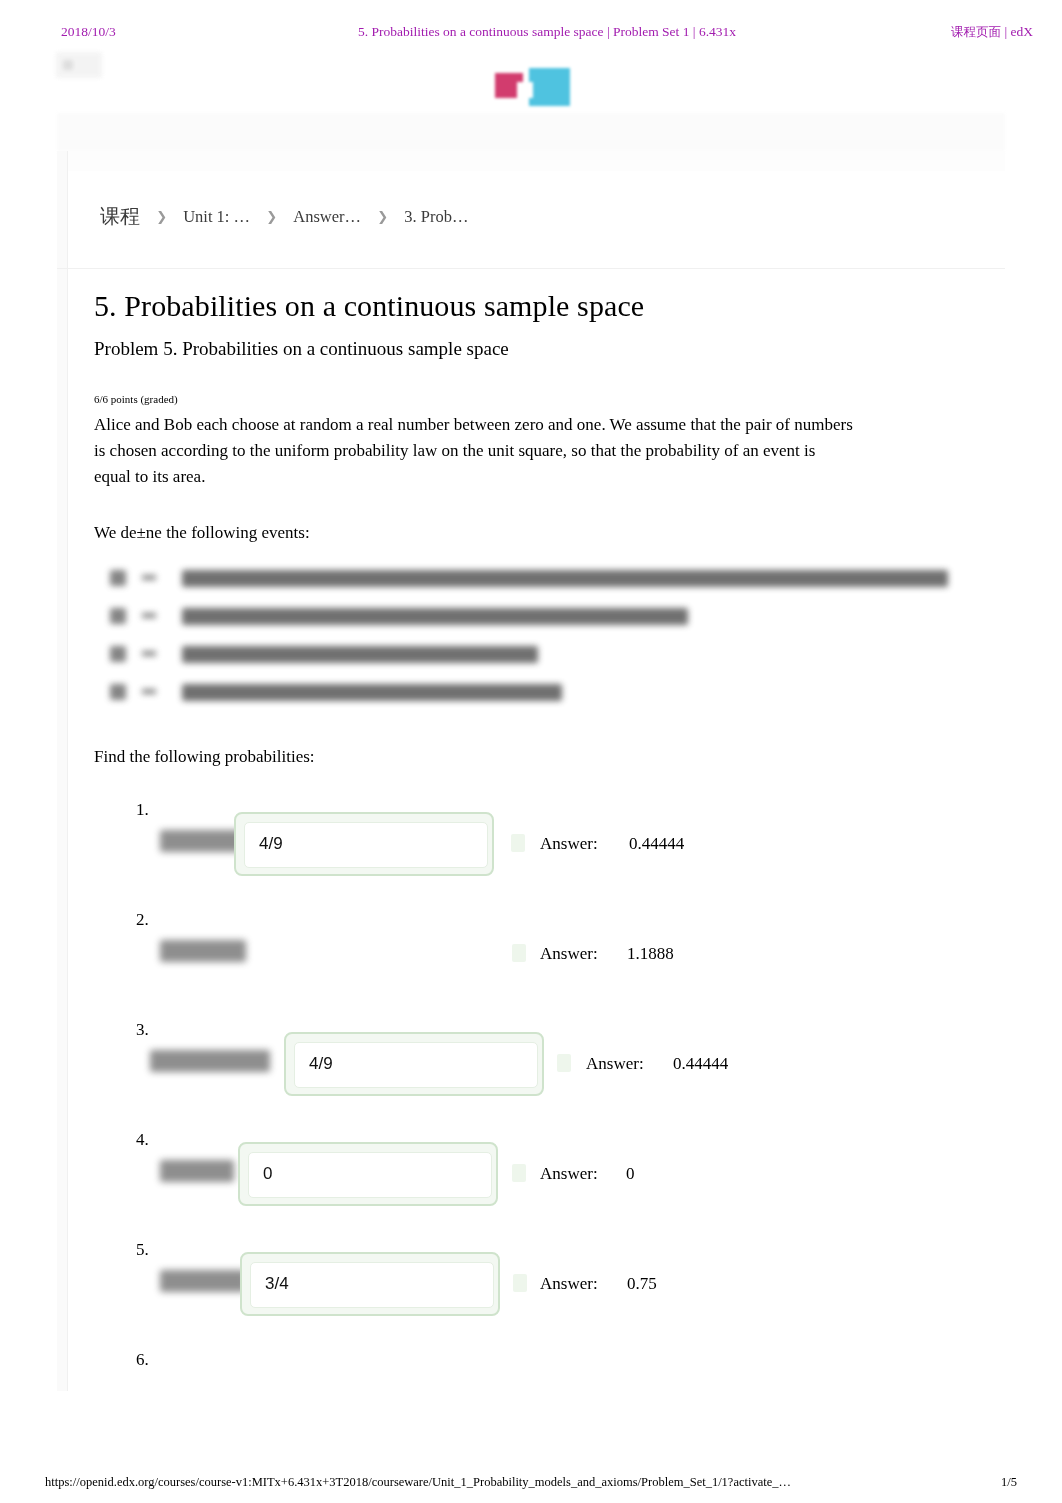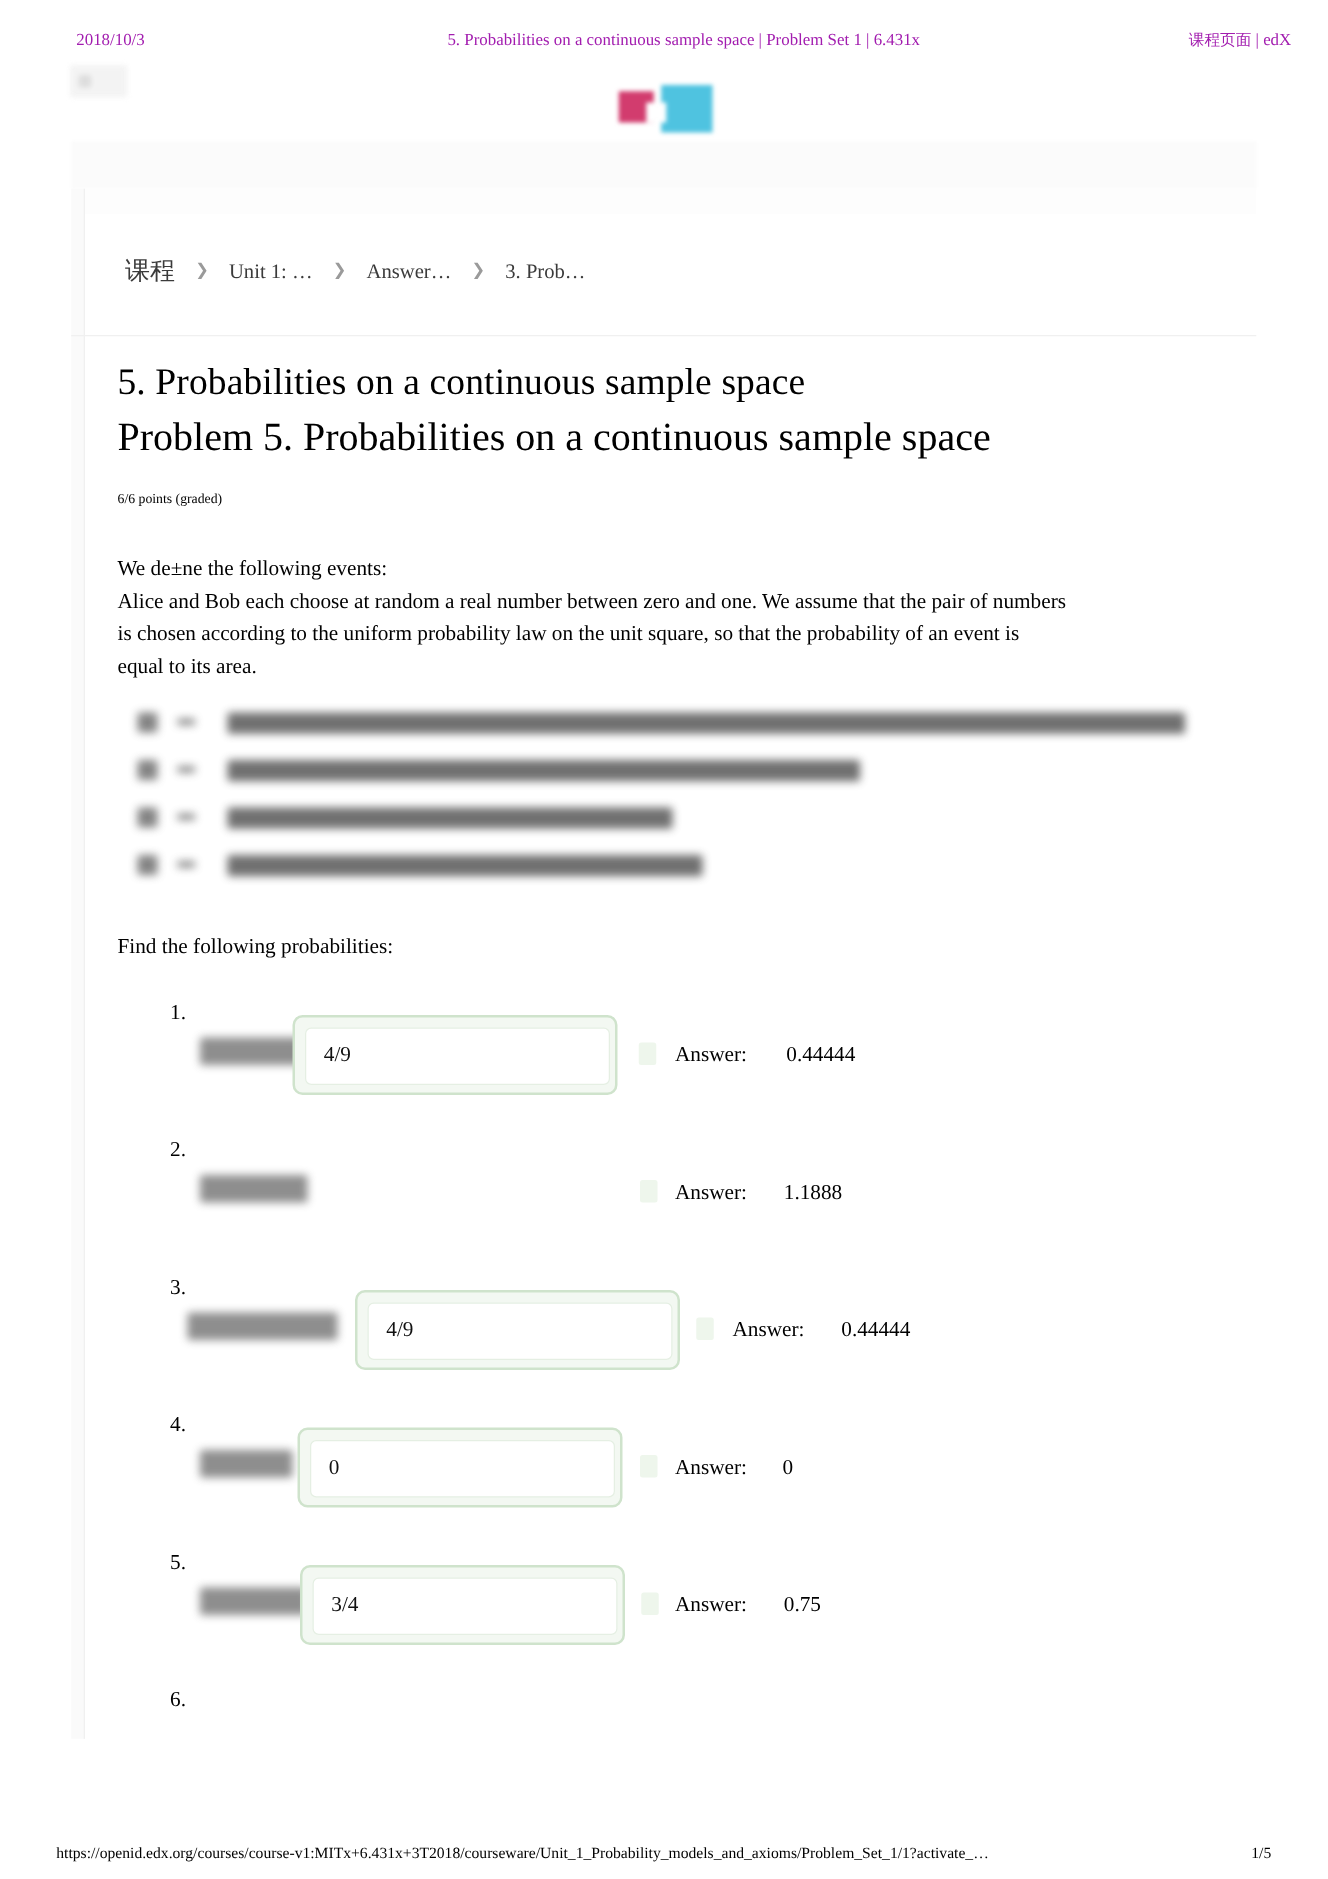--- a/index.html
+++ b/index.html
@@ -183,21 +183,21 @@
   }
   h1.title {
     margin: 0;
     font-size: 30px;
     font-weight: normal;
     line-height: 40px;
     letter-spacing: 0.1px;
   }
   h2.subtitle {
     margin: 6px 0 0 0;
-    font-size: 32px;
+    font-size: 19px;
     font-weight: normal;
     line-height: 34px;
   }
   .points {
     margin-top: 20px;
     font-size: 11px;
     line-height: 26px;
   }
   .para {
     font-size: 17px;
@@ -290,21 +290,21 @@
     border: 1px solid #e5efe3;
     border-radius: 5px;
     background: #ffffff;
     box-sizing: border-box;
   }
   .input-val {
     position: absolute;
     left: 14px;
     top: 11px;
     font-size: 17px;
-    font-family: Liberation Serif, serif;
+    font-family: Liberation Sans, sans-serif;
     color: #111;
   }
   .check-icon {
     position: absolute;
     top: 44px;
     width: 14px;
     height: 18px;
     background: #eef6ec;
     border-radius: 2px;
   }
@@ -354,22 +354,22 @@
     <span class="crumb">Answer…</span>
     <span class="sep">❯</span>
     <span class="crumb">3. Prob…</span>
   </div>
   <div class="bc-divider"></div>
 
   <div class="content">
     <h1 class="title">5. Probabilities on a continuous sample space</h1>
     <h2 class="subtitle">Problem 5. Probabilities on a continuous sample space</h2>
     <div class="points">6/6 points (graded)</div>
+    <div class="para">Alice and Bob each choose at random a real number between zero and one. We assume that the pair of numbers is chosen according to the uniform probability law on the unit square, so that the probability of an event is equal to its area.</div>
     <div class="para spaced">We de±ne the following events:</div>
-    <div class="para">Alice and Bob each choose at random a real number between zero and one. We assume that the pair of numbers is chosen according to the uniform probability law on the unit square, so that the probability of an event is equal to its area.</div>
   </div>
 
   <div class="events">
     <div class="ev-row" style="left:0; top:14px; width:840px;">
       <span class="ev-lbl"></span>
       <span class="ev-eq"></span>
       <span class="ev-txt" style="width:766px;"></span>
     </div>
     <div class="ev-row" style="left:0; top:52px; width:580px;">
       <span class="ev-lbl"></span>

